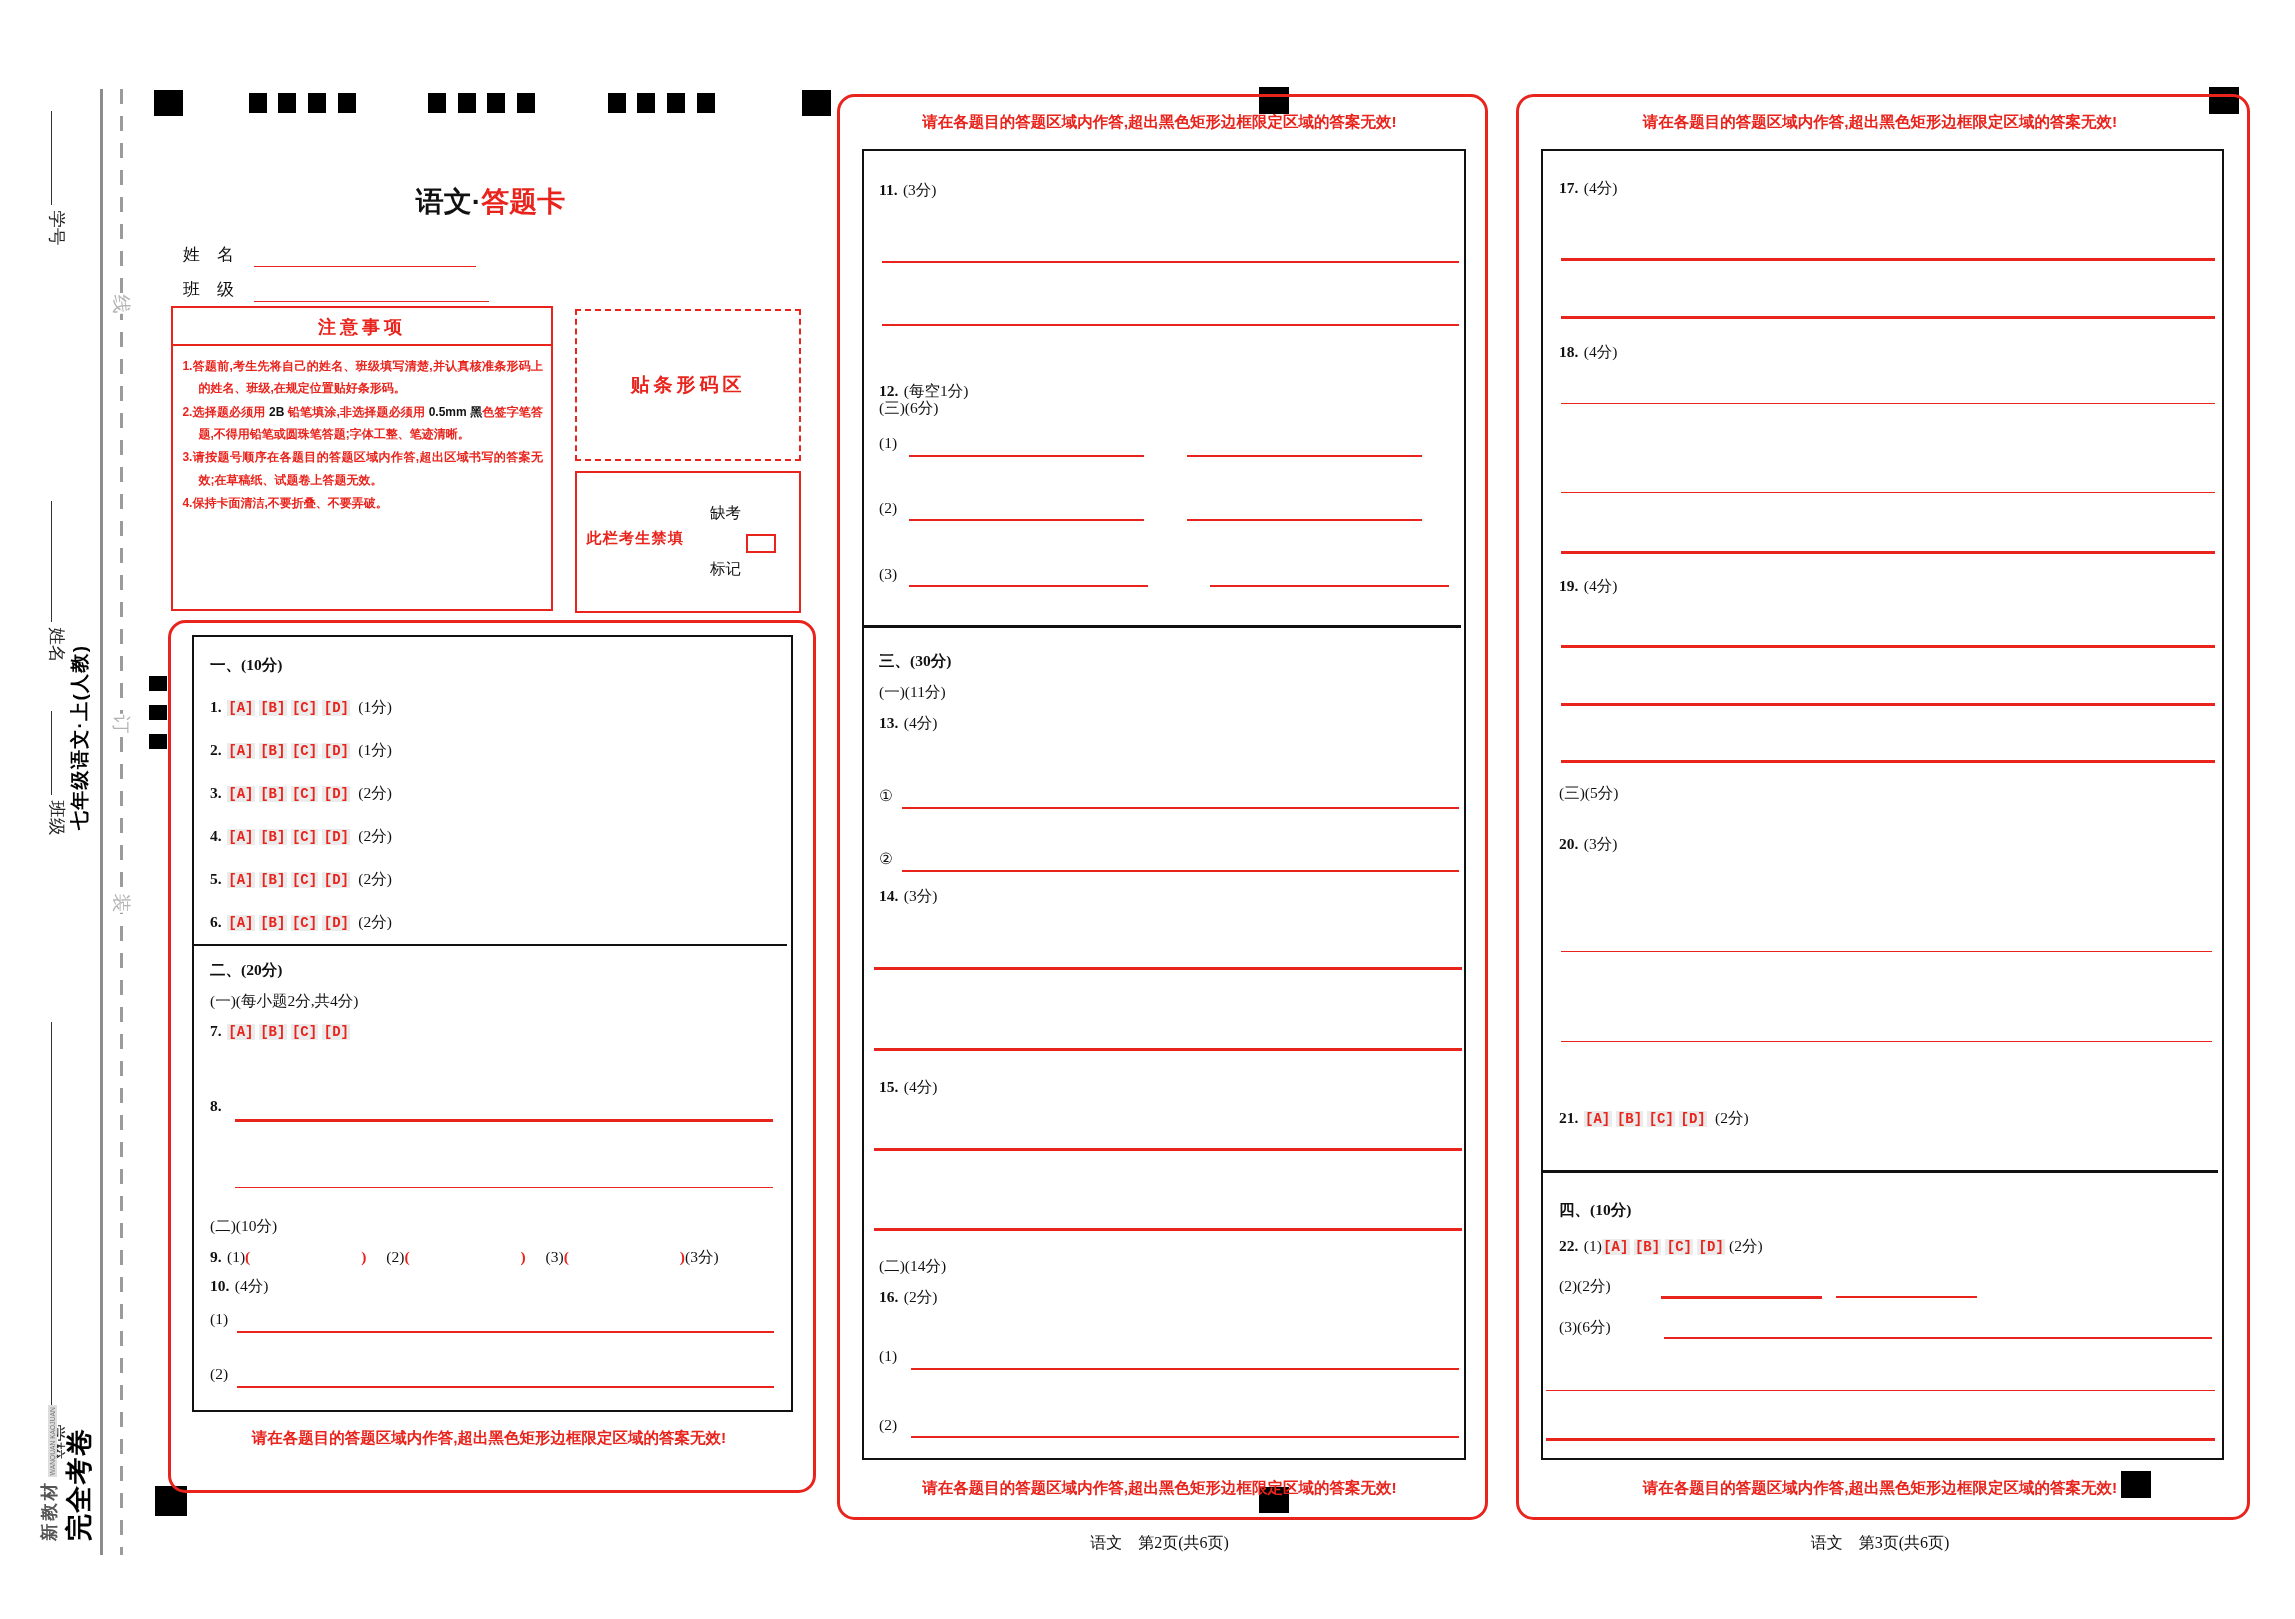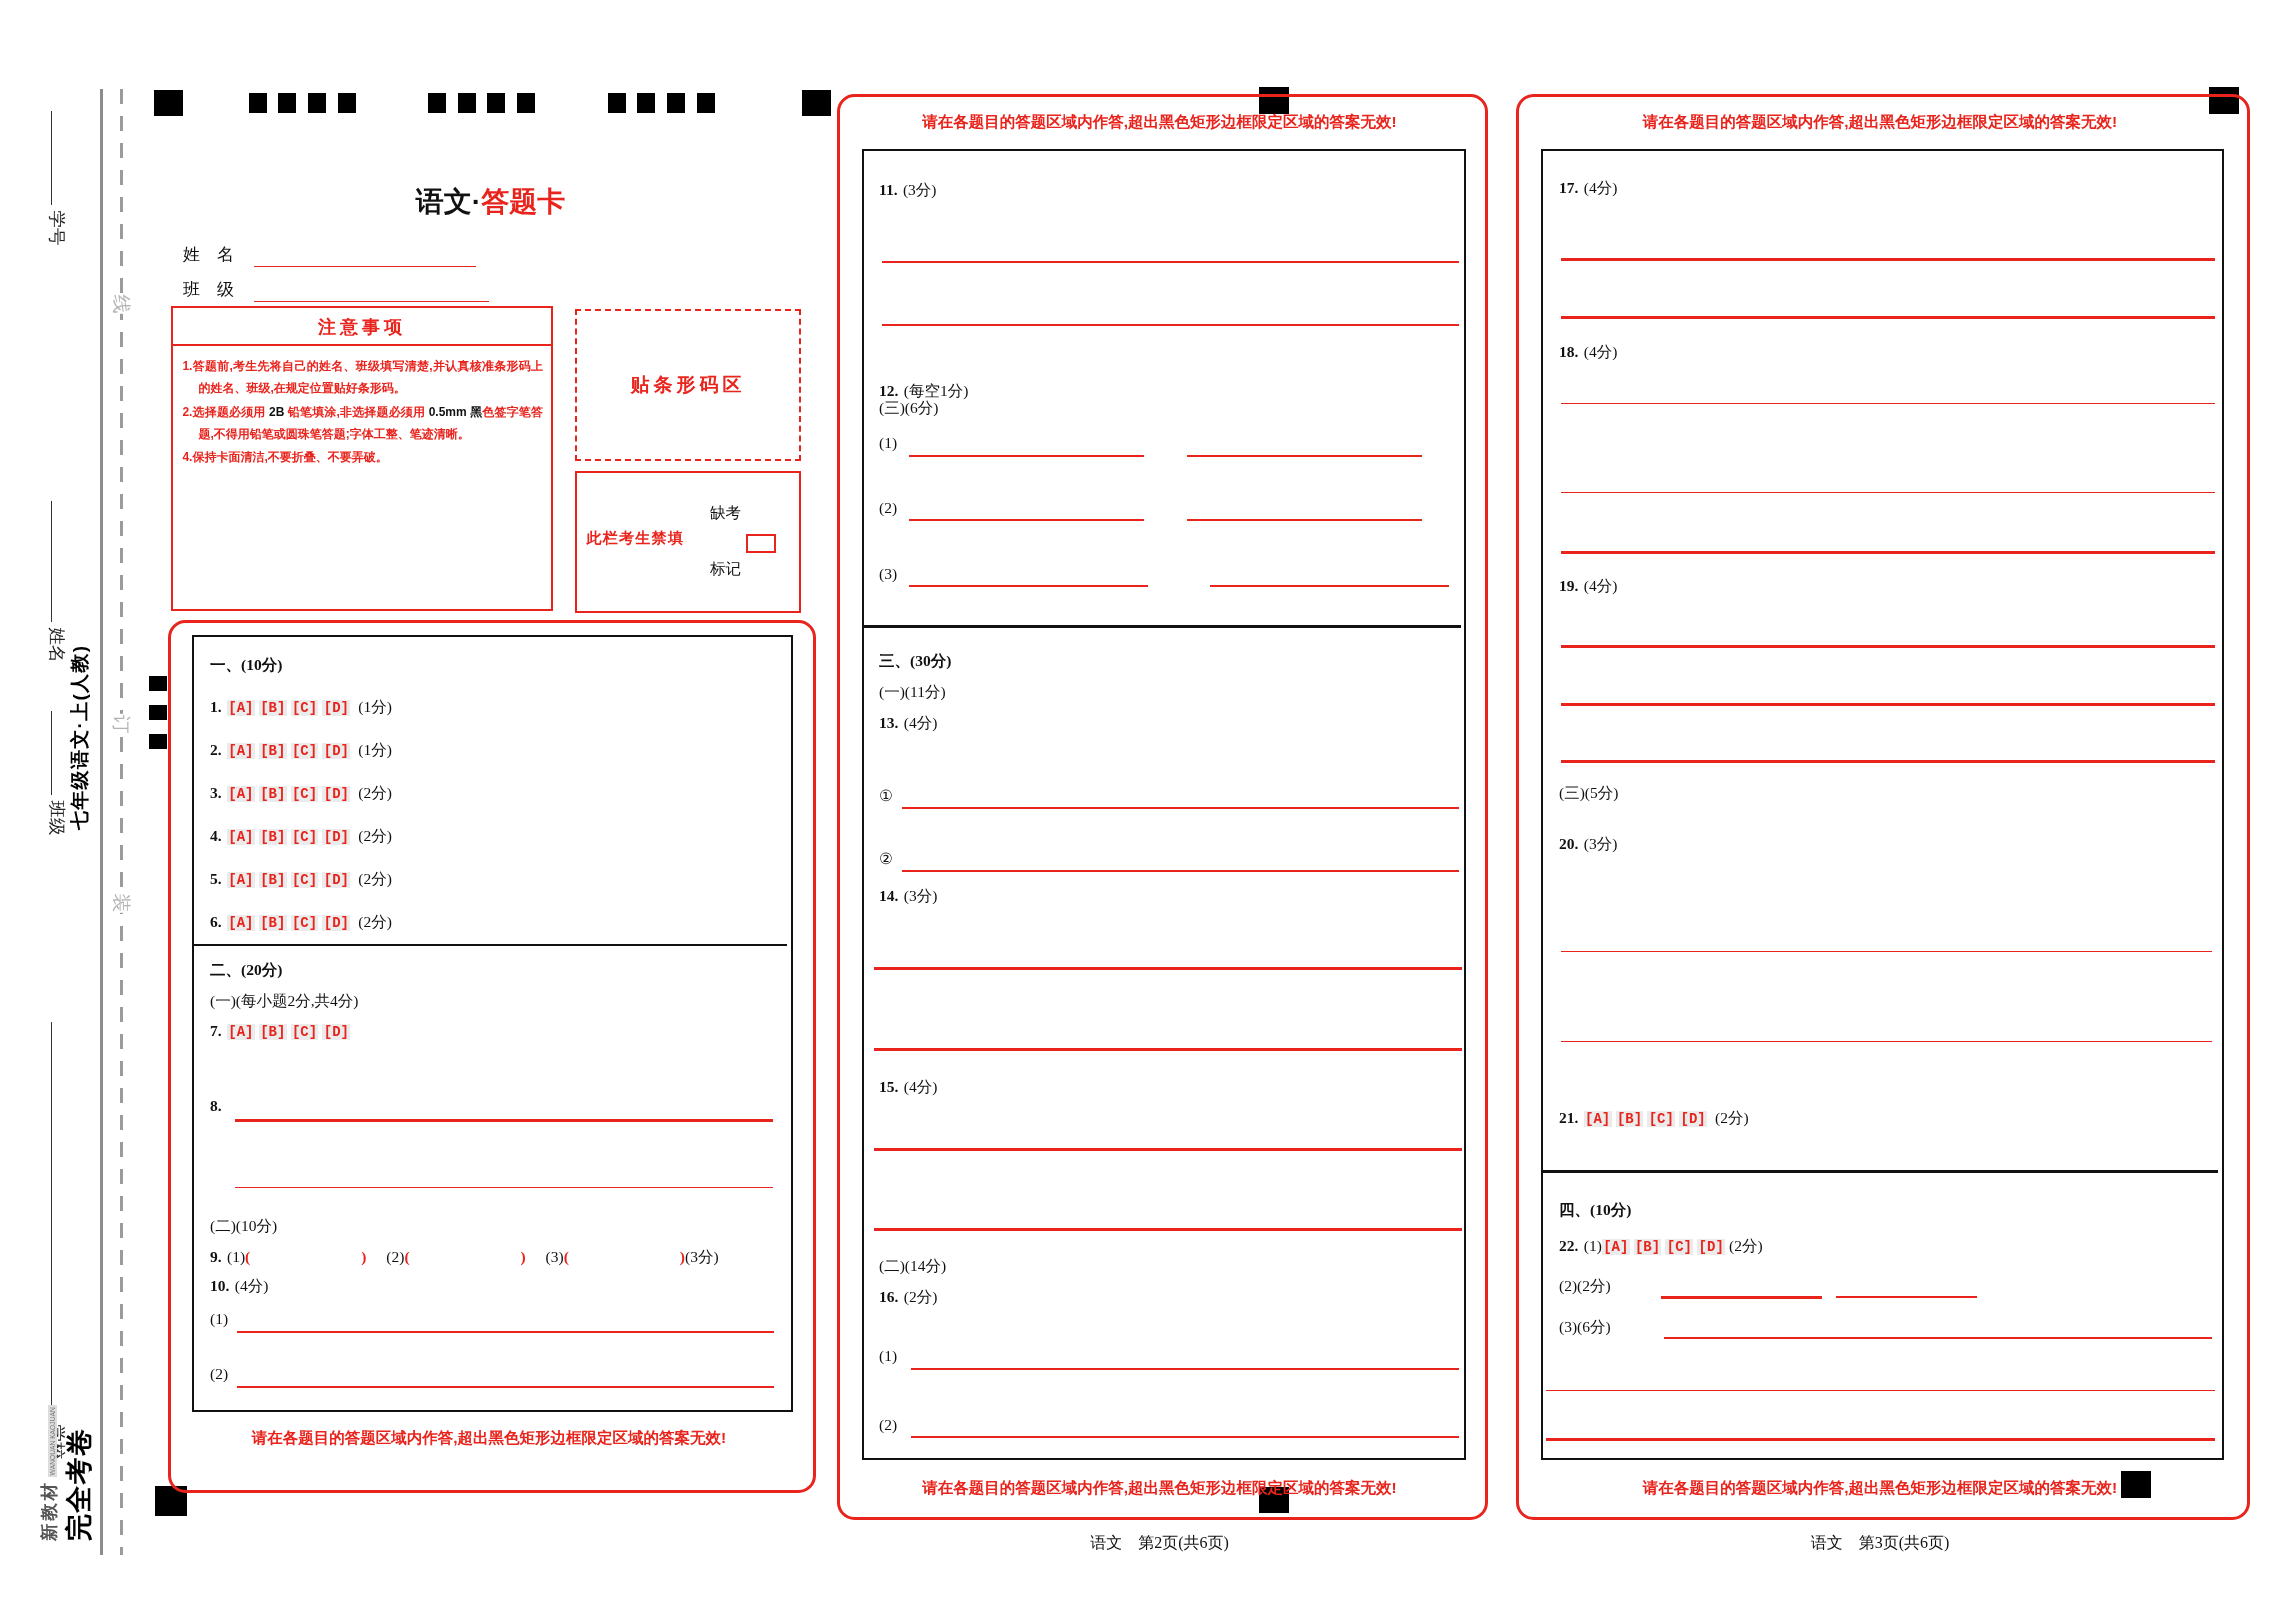--- a/index.html
+++ b/index.html
@@ -118,20 +118,23 @@
     <div style="text-align:center;color:var(--accent);font-weight:bold;font-size:18px;letter-spacing:4px;padding-top:6.7px;font-family:'Liberation Sans','DejaVu Sans',sans-serif;">注意事项</div>
     <div style="position:absolute;left:0;right:0;top:36px;height:2px;background:var(--accent);"></div>
     <div style="position:absolute;left:9.4px;right:8px;top:47px;">
       <div class="notice-item">
         <span>1.</span><span>答题前,考生先将自己的姓名、班级填写清楚,并认真核准条形码上的姓名、班级,在规定位置贴好条形码。</span>
       </div>
       <div class="notice-item">
         <span>2.</span><span>选择题必须用 </span><span class="blk">2B</span><span> 铅笔填涂,非选择题必须用 </span><span class="blk">0.5mm</span> <span class="blk">黑</span><span>色签字笔答题,不得用铅笔或圆珠笔答题;字体工整、笔迹清晰。</span>
       </div>
       <div class="notice-item">
+        <span>3.</span><span>请按题号顺序在各题目的答题区域内作答,超出区域书写的答案无效;在草稿纸、试题卷上答题无效。</span>
+      </div>
+      <div class="notice-item">
         <span>4.</span><span>保持卡面清洁,不要折叠、不要弄破。</span>
       </div>
     </div>
   </div>
 
   <div style="position:absolute;left:575px;top:309px;width:222px;height:148px;border:2px dashed var(--accent);display:flex;align-items:center;justify-content:center;">
     <span class="red b" style="font-size:19px;letter-spacing:4px;font-family:'Liberation Sans','DejaVu Sans',sans-serif;">贴条形码区</span>
   </div>
 
   <div style="position:absolute;left:575px;top:471px;width:222px;height:138px;border:2px solid var(--accent);">

